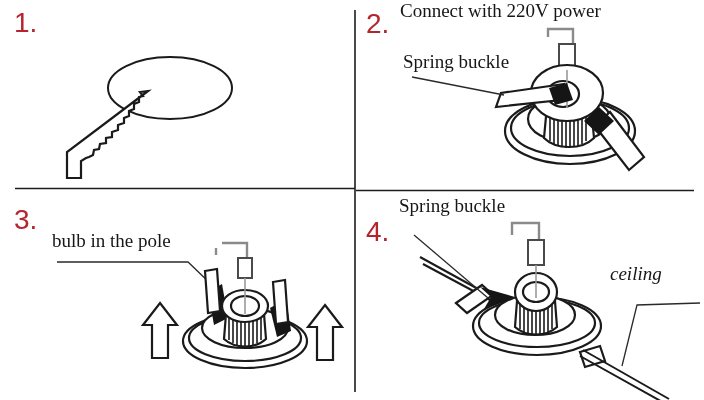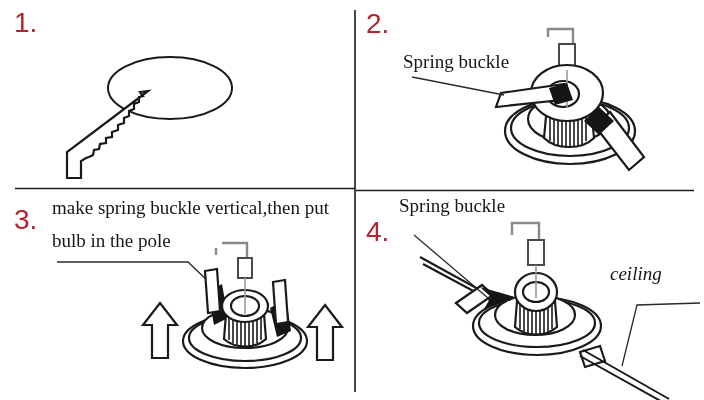--- a/index.html
+++ b/index.html
@@ -157,23 +157,23 @@
       </g>
 
       <path class="leader" d="M60,44 L134,107"></path>
       <path class="leader" d="M346,112 L283,114 L268,175"></path>
     </g>
   </svg>
 
   <div class="num" style="left:14px;top:9px;">1.</div>
 
   <div class="num" style="left:366px;top:10px;">2.</div>
+  <div class="txt" style="left:400px;top:1px;">Connect with 220V power</div>
   <div class="txt" style="left:403px;top:52px;">Spring buckle</div>
 
   <div class="num" style="left:14px;top:206px;">3.</div>
-  <div class="txt" style="left:52px;top:198px;">make spring buckle vertical,then put</div>
   <div class="txt" style="left:52px;top:231px;">bulb in the pole</div>
 
   <div class="num" style="left:366px;top:218px;">4.</div>
   <div class="txt" style="left:399px;top:196px;">Spring buckle</div>
   <div class="txt" style="left:610px;top:264px;font-style:italic;">ceiling</div>
 
 </div>
 
 </body></html>

